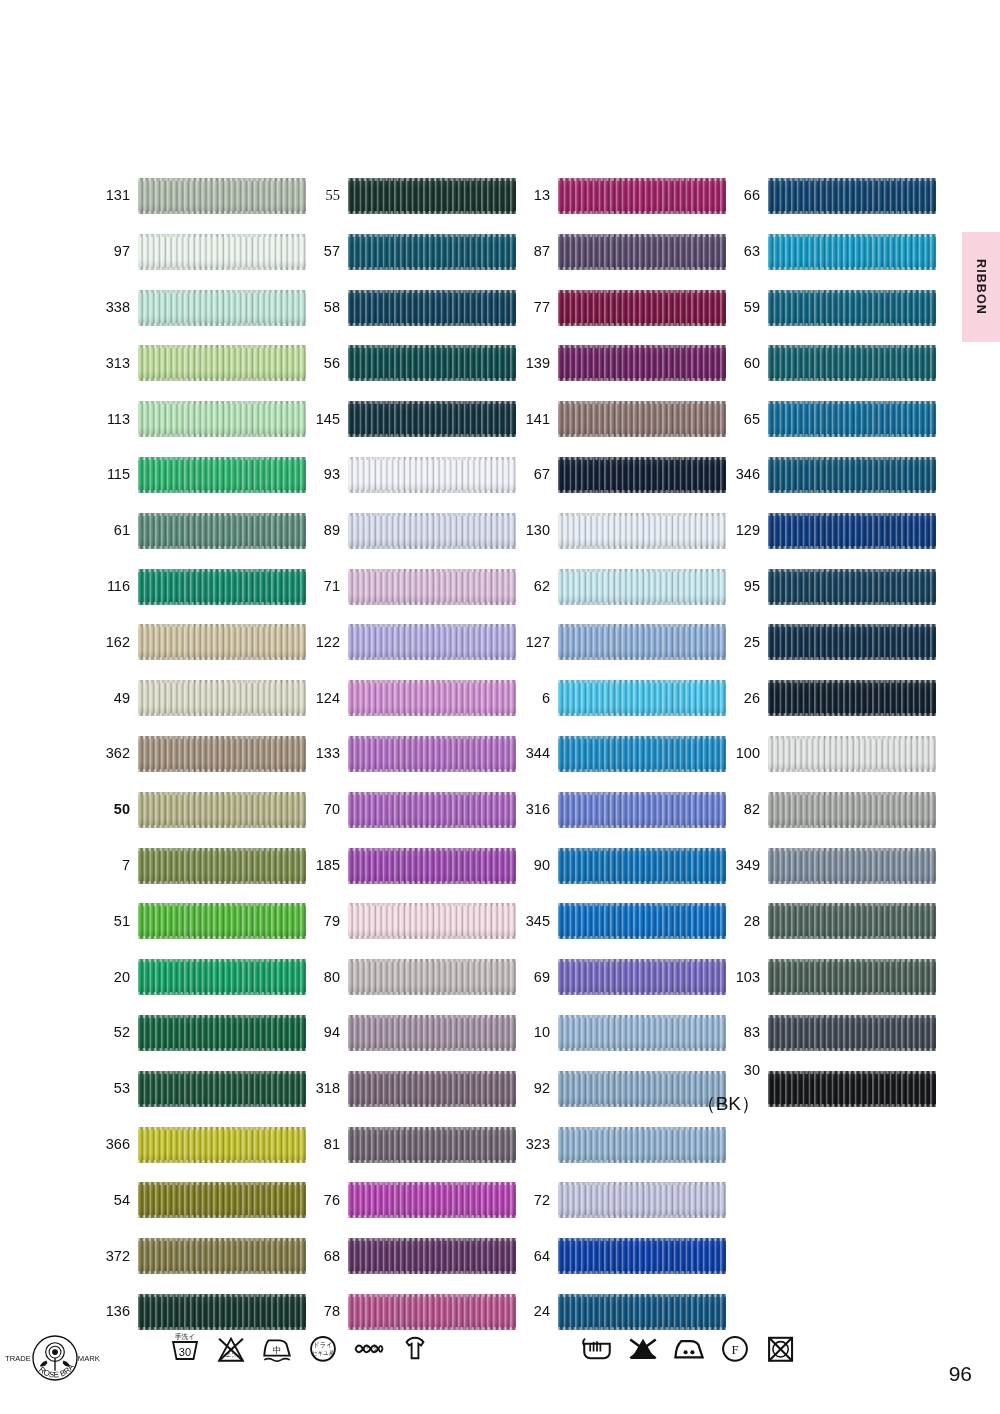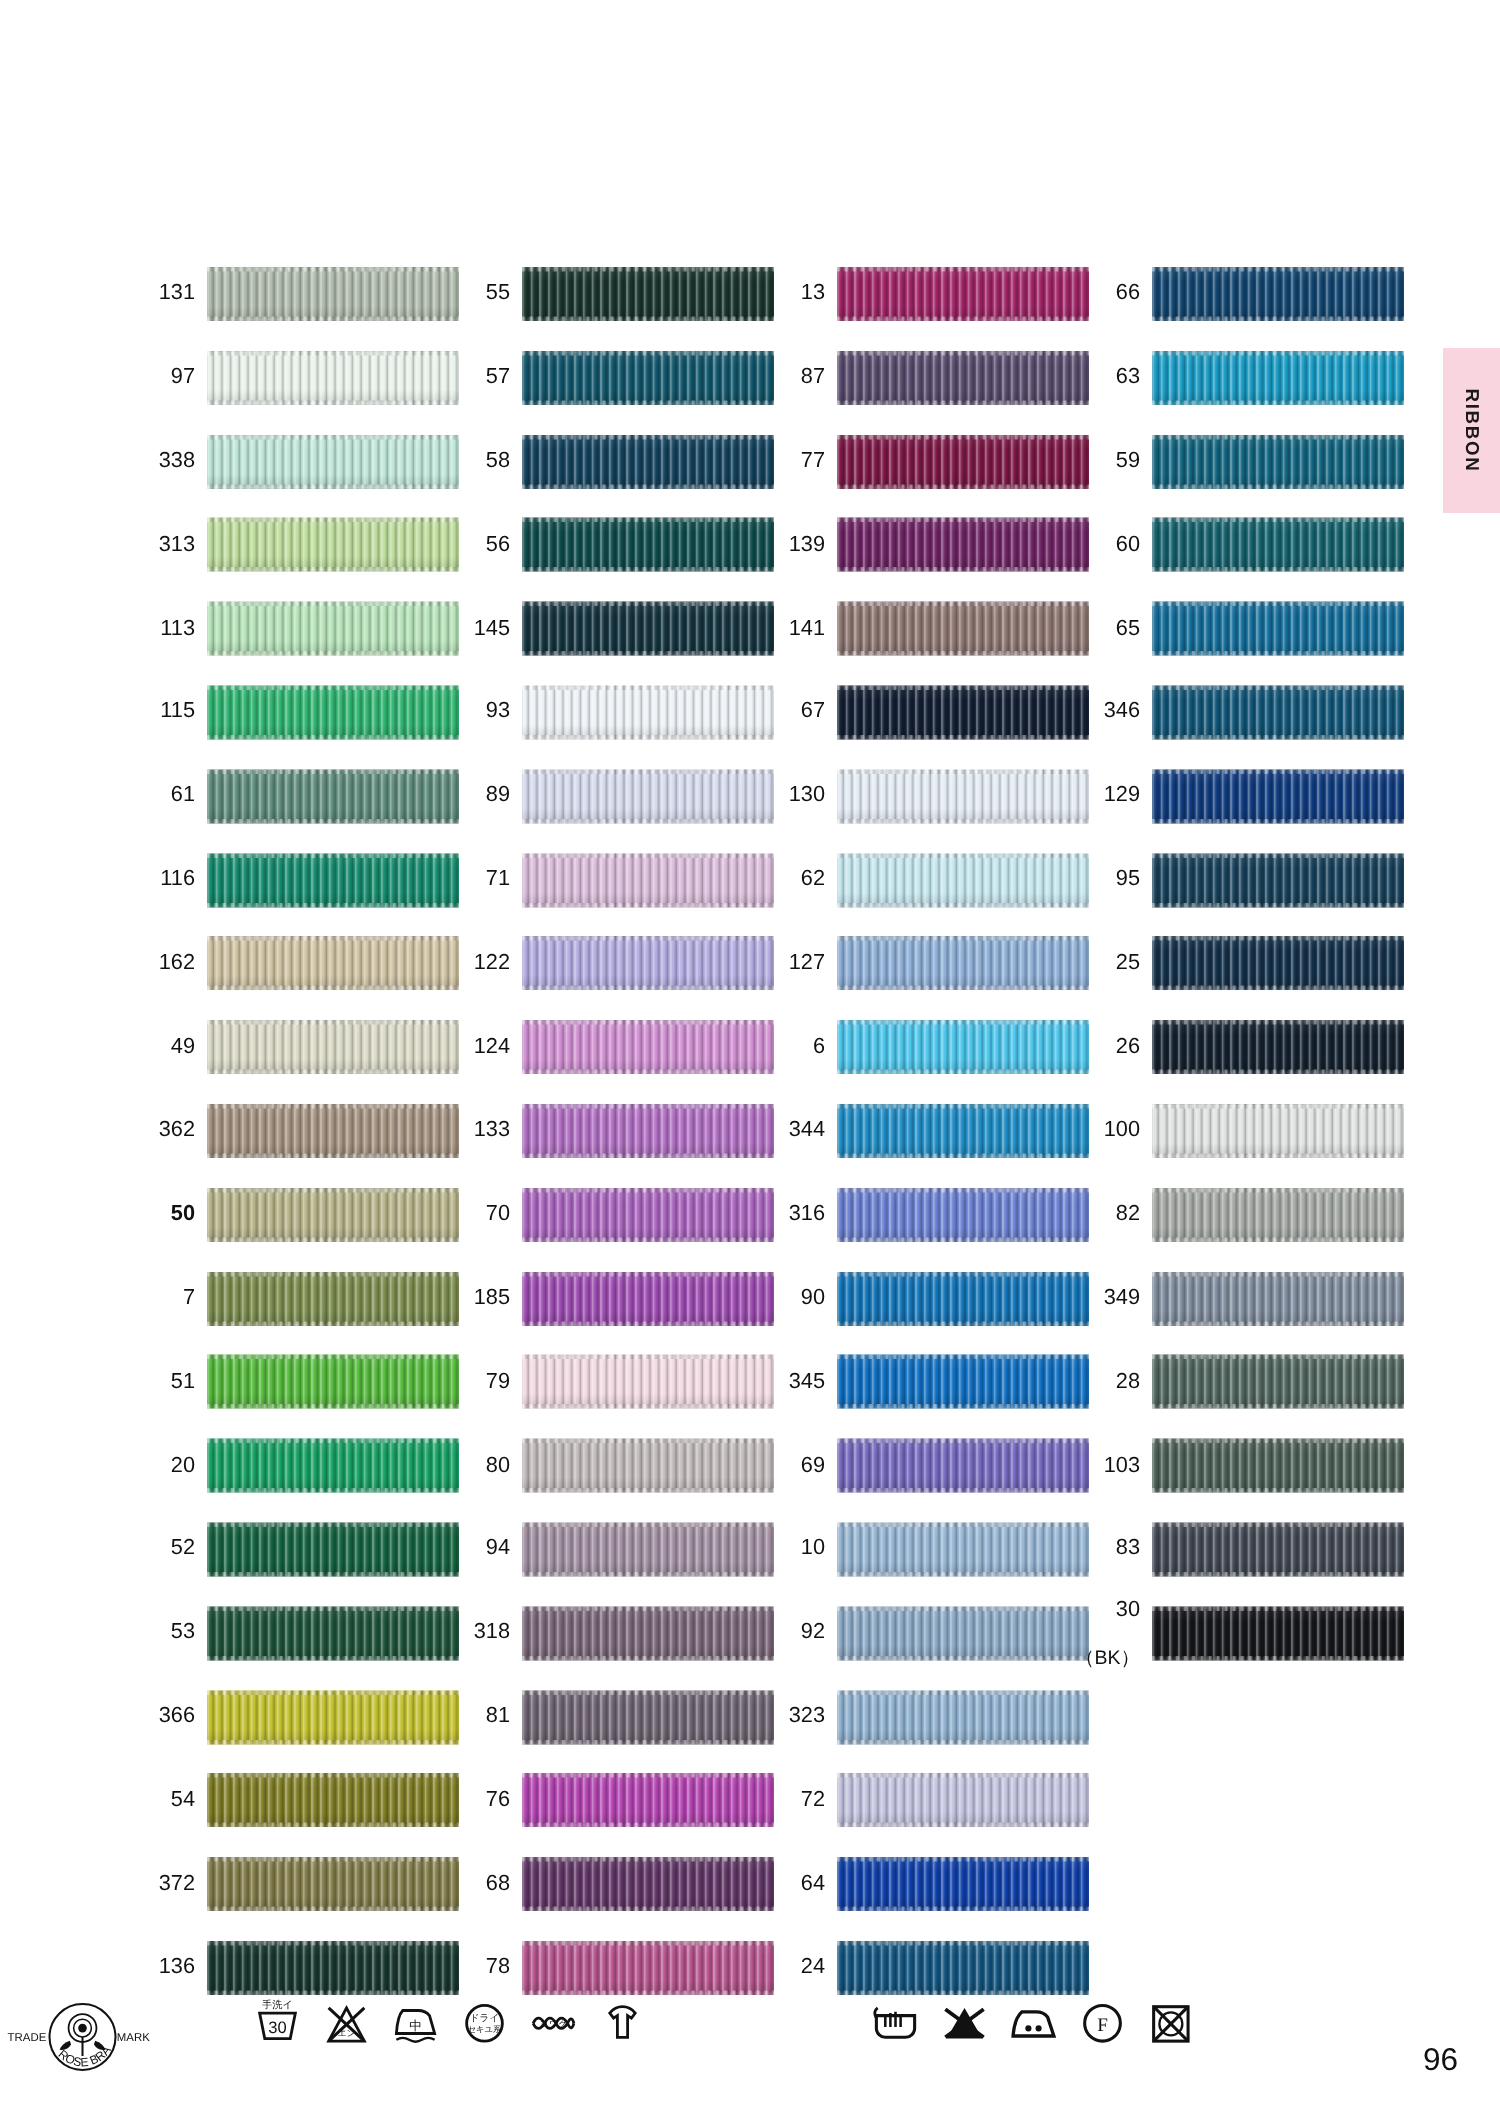--- a/index.html
+++ b/index.html
@@ -91,21 +91,21 @@
     font-size: 14.5px;
     color: #111111;
     line-height: 1.05;
   }
   .swatch-code.two-line {
     flex-direction: column;
     justify-content: center;
     align-items: flex-end;
   }
   .swatch-code .sub {
-    font-size: 13px;
+    font-size: 19px;
     margin-top: 16px;
   }
   .swatch-chip {
     position: absolute;
     left: 50px;
     top: 2px;
     width: 168px;
     height: 36px;
     background-color: #cccccc;
     background-image:
@@ -281,21 +281,21 @@
         <div class="swatch-row" style="top: 1060.2px;">
           <div class="swatch-code">372</div>
           <div class="swatch-chip" style="background-color: rgb(128, 122, 72);"></div>
         </div>
         <div class="swatch-row" style="top: 1116px;">
           <div class="swatch-code">136</div>
           <div class="swatch-chip" style="background-color: rgb(23, 55, 47);"></div>
         </div>
       </div>
       <div class="column col-1">
-        <div class="swatch-row" style="top: 0px;">
+        <div class="swatch-row" style="top: 0px; font-family: Liberation Serif, serif;">
           <div class="swatch-code">55</div>
           <div class="swatch-chip" style="background-color: rgb(25, 52, 45);"></div>
         </div>
         <div class="swatch-row" style="top: 55.8px;">
           <div class="swatch-code">57</div>
           <div class="swatch-chip" style="background-color: rgb(17, 85, 106);"></div>
         </div>
         <div class="swatch-row" style="top: 111.6px; padding-left: 20px;">
           <div class="swatch-code">58</div>
           <div class="swatch-chip" style="background-color: rgb(18, 65, 92);"></div>

